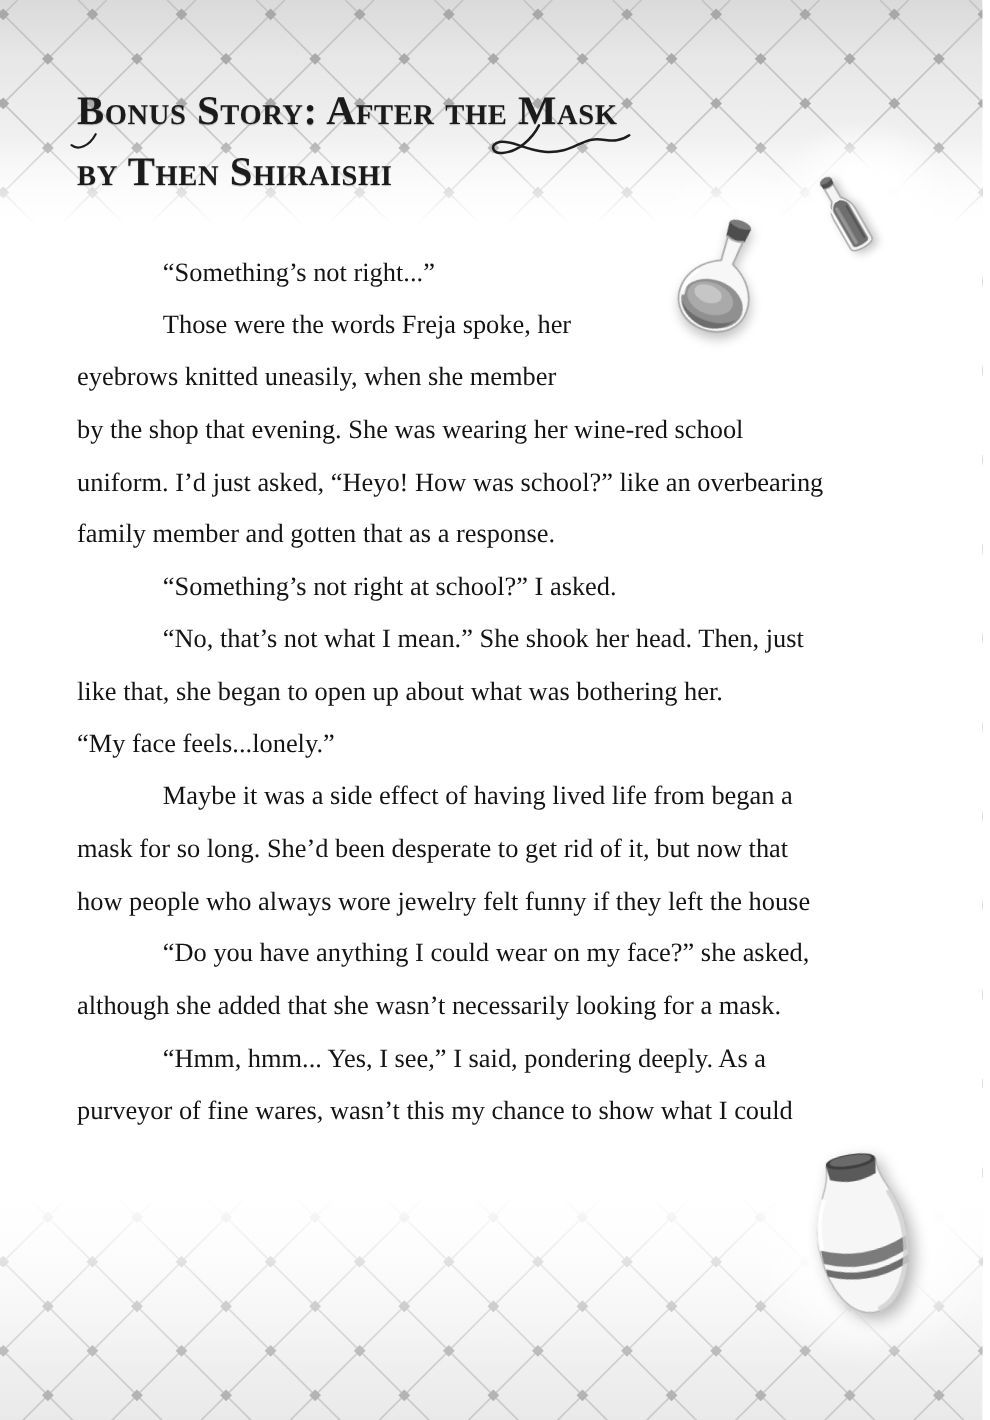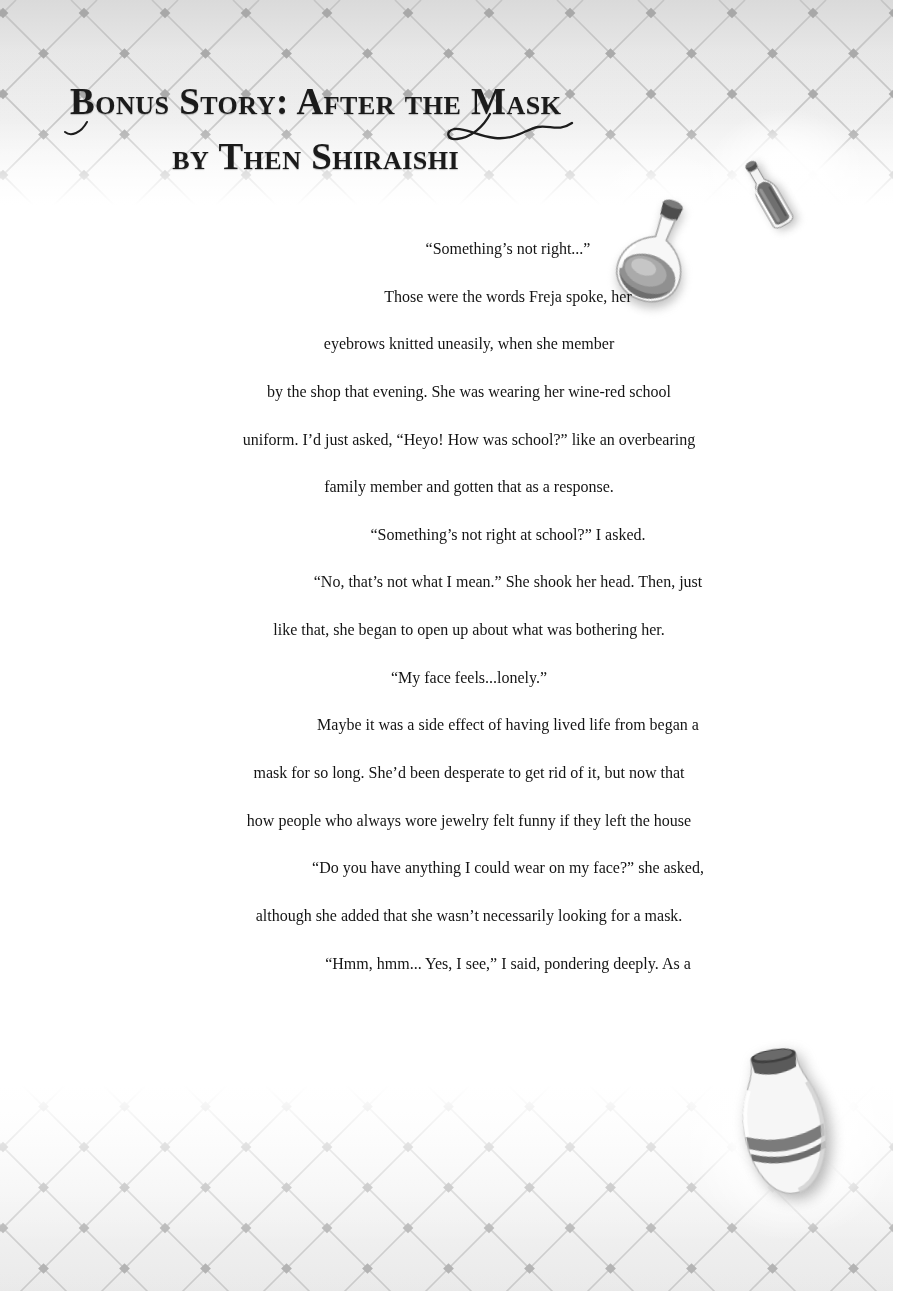--- a/index.html
+++ b/index.html
@@ -2,21 +2,20 @@
 <html><head>
 <meta charset="utf-8">
 <style>
   html,body{margin:0;padding:0;background:#fff;}
   .page{
     position:relative;width:893px;height:1291px;overflow:hidden;
     font-family:"Liberation Serif","DejaVu Serif",serif;
     background:linear-gradient(180deg,
       #dadada 0px,#e6e6e6 50px,#f0f0f0 130px,#fafafa 200px,
       #ffffff 380px,#ffffff 1020px,#f6f6f6 1140px,#ededed 1230px,#e7e7e7 1291px);
-    text-align:center;
   }
   .lattice{position:absolute;left:0;top:0;z-index:1;}
   .fade{
     position:absolute;inset:0;z-index:2;pointer-events:none;
     background:linear-gradient(180deg,
       rgba(255,255,255,0) 0px,
       rgba(255,255,255,0.05) 120px,
       rgba(255,255,255,1) 205px,
       rgba(255,255,255,1) 1085px,
       rgba(255,255,255,0.55) 1165px,
@@ -28,21 +27,21 @@
   .deco{position:absolute;z-index:4;}
   .title{
     position:absolute;left:70px;top:74px;z-index:5;margin:0;
     font-size:37px;line-height:55px;font-weight:700;color:#1b1b1b;
     font-variant:small-caps;letter-spacing:0.5px;
     text-shadow:0 1px 1px rgba(40,40,40,0.28);
   }
   .title-line{display:block;white-space:pre;}
   .swash{position:absolute;z-index:5;pointer-events:none;}
   .story{position:absolute;left:70px;top:225px;width:775px;z-index:5;color:#141414;}
-  .story .line{height:47.65px;line-height:47.65px;font-size:16px;white-space:pre;margin-left:23px;}
+  .story .line{height:47.65px;line-height:47.65px;font-size:24px;white-space:pre;}
   .story .line.indent{padding-left:78px;}
   .flask-wrap{left:616px;top:196px;width:80px;height:112px;transform:rotate(20deg);
     filter:drop-shadow(3px 5px 5px rgba(110,110,110,0.40));}
   .bottle-wrap{left:748px;top:156px;width:40px;height:78px;transform:rotate(-30deg);
     filter:drop-shadow(3px 4px 4px rgba(110,110,110,0.40));}
   .vase-wrap{left:736px;top:1036px;width:96px;height:176px;transform:rotate(-9deg);
     filter:drop-shadow(4px 6px 7px rgba(95,95,95,0.45));}
   .glow-flask{left:566px;top:150px;width:200px;height:210px;}
   .glow-bottle{left:700px;top:110px;width:170px;height:170px;}
   .glow-vase{left:690px;top:1000px;width:200px;height:250px;}
@@ -504,20 +503,21 @@
       <div class="line indent">“Something’s not right at school?” I asked.</div>
       <div class="line indent">“No, that’s not what I mean.” She shook her head. Then, just</div>
       <div class="line">like that, she began to open up about what was bothering her.</div>
       <div class="line">“My face feels...lonely.”</div>
       <div class="line indent">Maybe it was a side effect of having lived life from began a</div>
       <div class="line">mask for so long. She’d been desperate to get rid of it, but now that</div>
       <div class="line">how people who always wore jewelry felt funny if they left the house</div>
       <div class="line indent">“Do you have anything I could wear on my face?” she asked,</div>
       <div class="line">although she added that she wasn’t necessarily looking for a mask.</div>
       <div class="line indent">“Hmm, hmm... Yes, I see,” I said, pondering deeply. As a</div>
+      <div class="line">purveyor of fine wares, wasn’t this my chance to show what I could</div>
     </div>
 
   <div class="glow glow-flask"></div>
   <div class="glow glow-bottle"></div>
   <div class="glow glow-vase"></div>
 
   <svg class="deco flask-wrap" viewBox="0 0 100 140">
     <ellipse cx="50" cy="8" rx="13" ry="6" fill="#7a7a7a"></ellipse>
     <path d="M37,8 L39,24 Q50,29 61,24 L63,8 Q50,14 37,8 Z" fill="#4d4d4d"></path>
     <path d="M41,24 L43,52 C23,61 10,78 10,97 C10,119 28,133 50,133 C72,133 90,119 90,97 C90,78 77,61 57,52 L59,24 Q50,28 41,24 Z" fill="#f7f7f7" stroke="#a8a8a8" stroke-width="2"></path>

